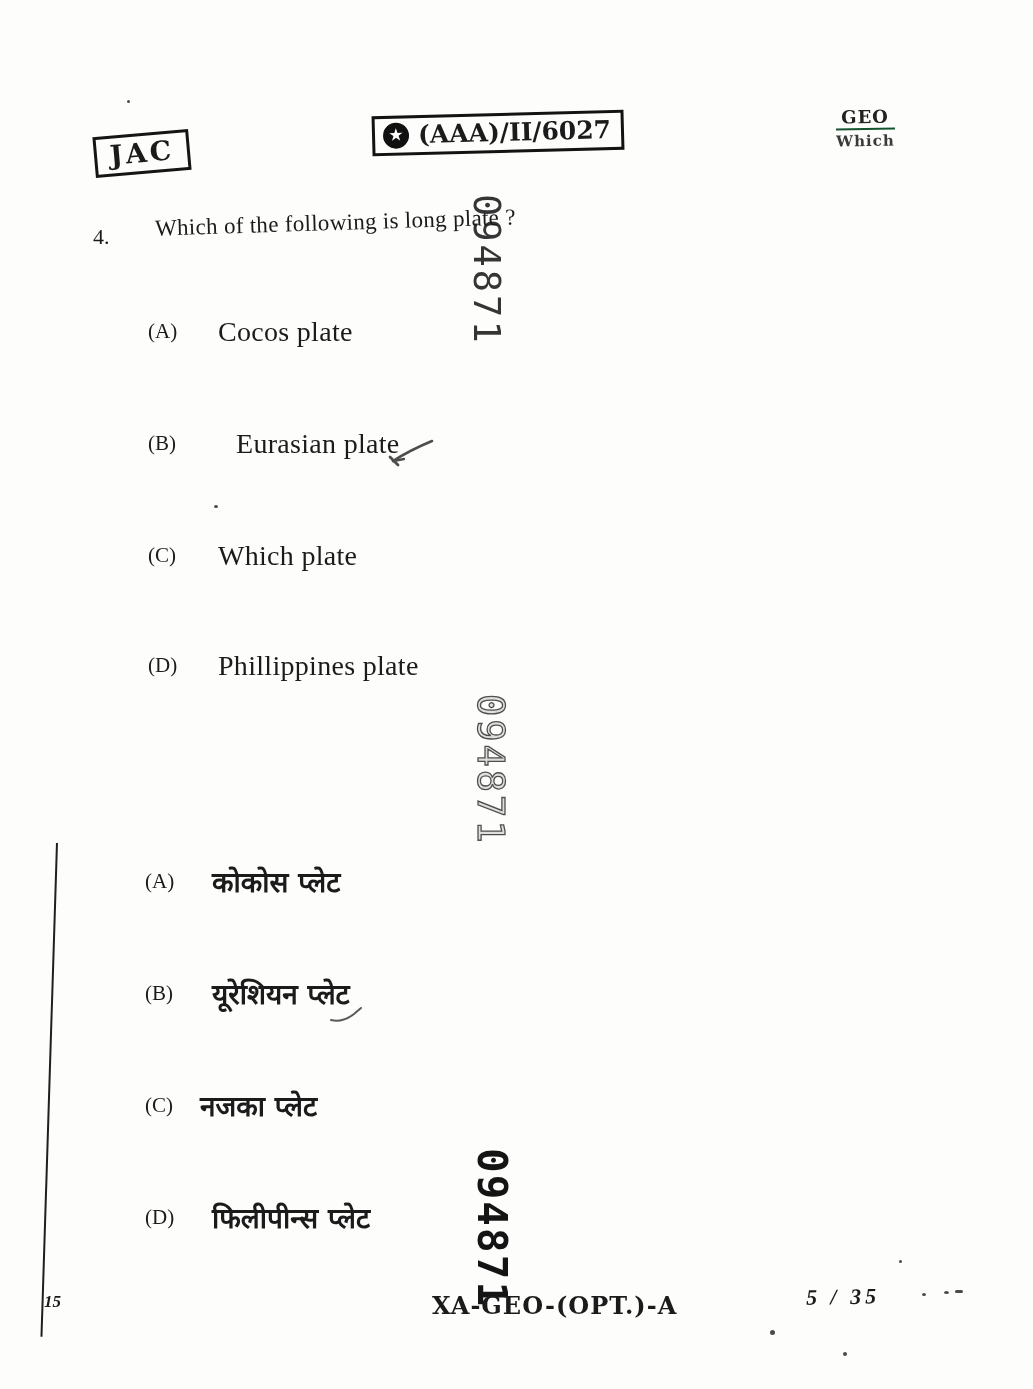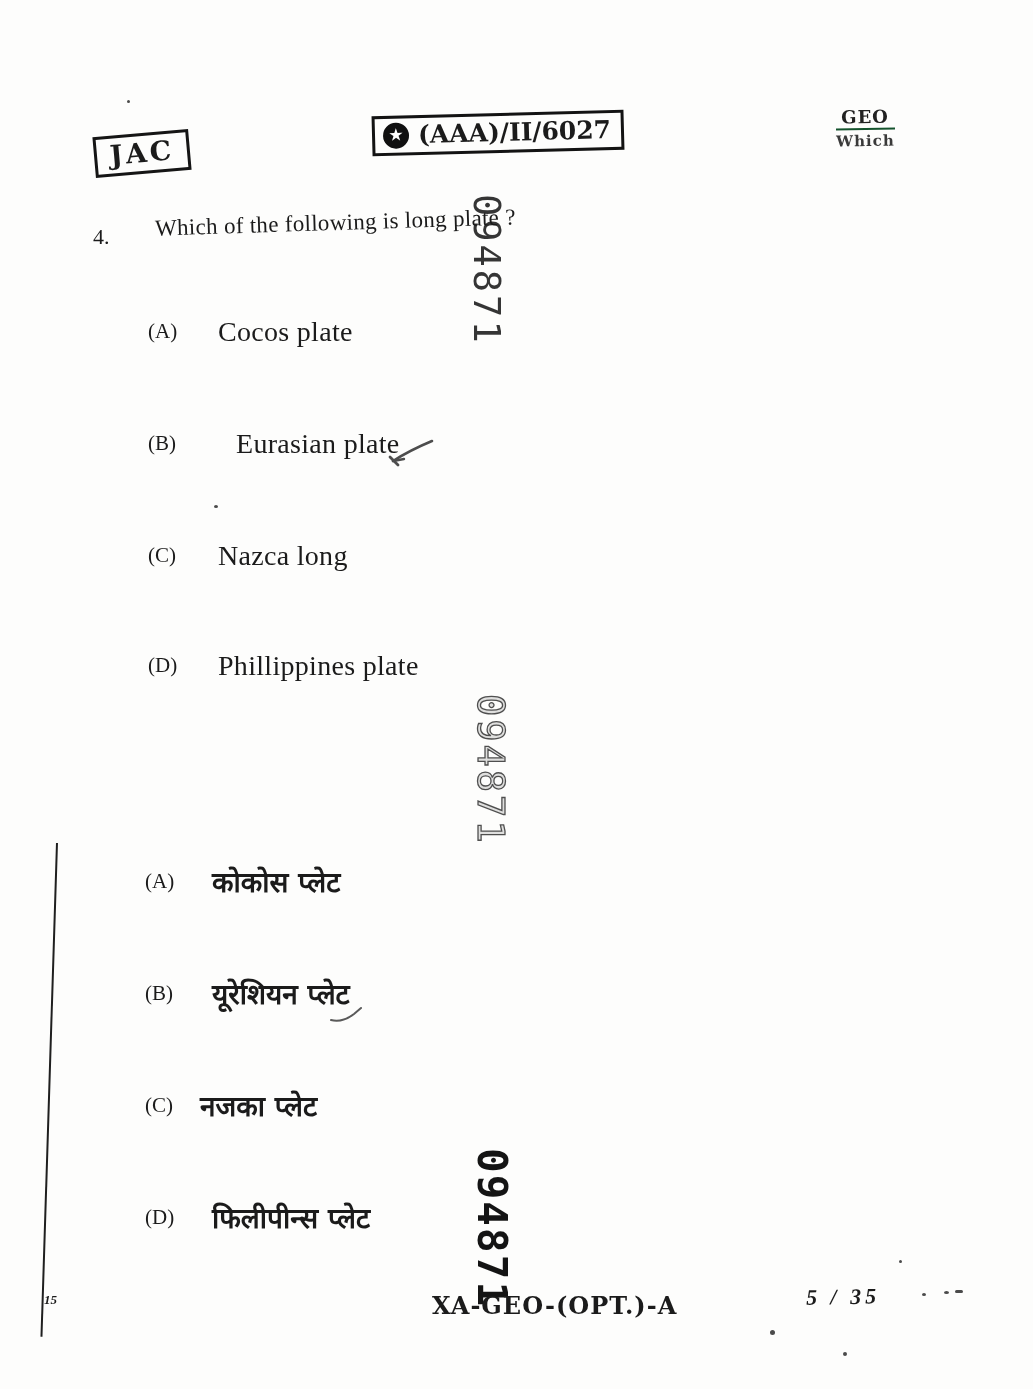--- a/index.html
+++ b/index.html
@@ -102,21 +102,21 @@
     font-weight:bold;font-size:24px;letter-spacing:1px;
     font-family:"DejaVu Serif", serif;
   }
   .page-indicator{
     left:806px;top:1284px;
     font-weight:bold;font-style:italic;font-size:22px;
     letter-spacing:4px;transform:rotate(-1deg);
   }
   .margin-number{
     left:44px;top:1292px;
-    font-style:italic;font-weight:bold;font-size:13px;
+    font-style:italic;font-weight:bold;font-size:17px;
   }
   .margin-line{
     left:56px;top:843px;width:2px;height:494px;
     background:#1f1f1f;
     transform-origin:top left;transform:rotate(1.8deg);
   }
 
   
   .speck{position:absolute;background:#4b4b4b;border-radius:50%;}
 </style>
@@ -150,21 +150,21 @@
   <div class="abs opt-label" style="left:148px;top:431px;">(B)</div>
   <div class="abs opt-text-en" style="left:200px;top:428px;margin-left:36px;">Eurasian plate</div>
 
   <svg class="abs" style="left:384px;top:434px;" width="52" height="36" viewBox="0 0 52 36">
     <path d="M48 7 C 36 12, 20 20, 9 27" stroke="#4d4d4d" stroke-width="2.6" fill="none" stroke-linecap="round"></path>
     <path d="M9 27 L20 25" stroke="#4d4d4d" stroke-width="2.4" fill="none" stroke-linecap="round"></path>
     <path d="M6 23 L14 31" stroke="#4d4d4d" stroke-width="2.8" fill="none" stroke-linecap="round"></path>
   </svg>
 
   <div class="abs opt-label" style="left:148px;top:543px;">(C)</div>
-  <div class="abs opt-text-en" style="left:218px;top:540px;">Nazca long</div>
+  <div class="abs opt-text-en" style="left:218px;top:540px;">Which plate</div>
 
   <div class="abs opt-label" style="left:148px;top:653px;">(D)</div>
   <div class="abs opt-text-en" style="left:218px;top:650px;">Phillippines plate</div>
 
 
   <div class="abs opt-label" style="left:145px;top:869px;">(A)</div>
   <div class="abs opt-text-hi" style="left:212px;top:862px;">कोकोस प्लेट</div>
 
   <div class="abs opt-label" style="left:145px;top:981px;">(B)</div>
   <div class="abs opt-text-hi" style="left:212px;top:974px;">यूरेशियन प्लेट</div>

